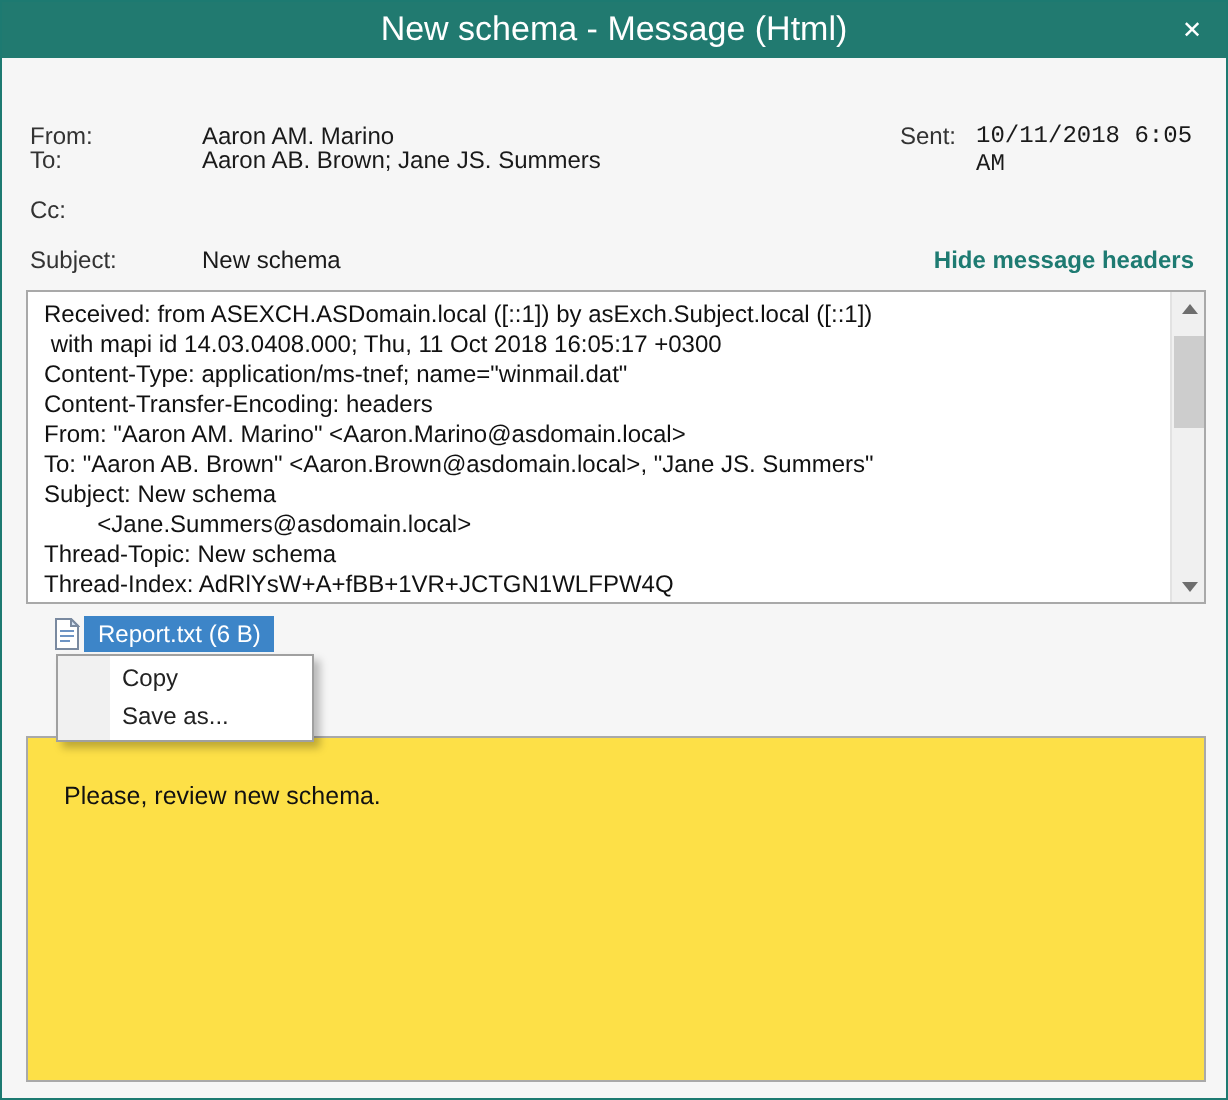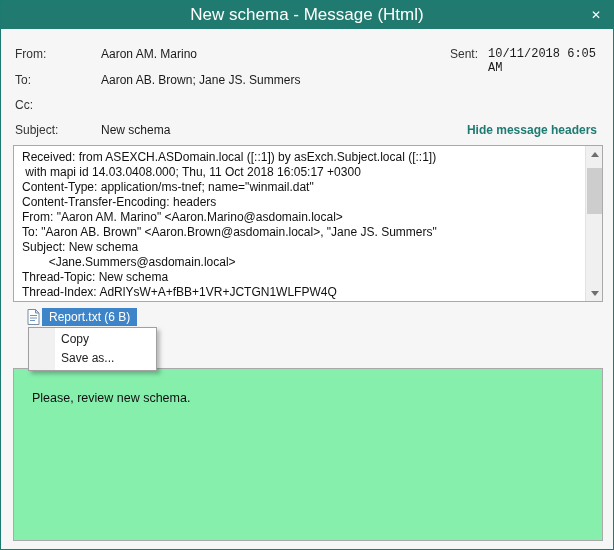--- a/index.html
+++ b/index.html
@@ -21,21 +21,21 @@
   .titlebar .title {
     position:absolute; left:0; right:0; top:0; line-height:28px;
     text-align:center; font-size:17px;
   }
   .titlebar .close {
     position:absolute; right:0; top:0; width:34px; height:28px;
     line-height:28px; text-align:center; font-size:12px; cursor:pointer;
   }
   
   .row { position:absolute; left:0; right:0; height:18px; }
-  .row-from    { top:46px; }
+  .row-from    { top:60px; }
   .row-to      { top:72px; }
   .row-cc      { top:97px; }
   .row-subject { top:122px; }
   .lbl  { position:absolute; left:14px; color:#333; }
   .val  { position:absolute; left:100px; color:#1a1a1a; }
   .sent-lbl { position:absolute; left:449px; color:#333; }
   .sent-val { position:absolute; left:487px; color:#1a1a1a;font-family:Liberation Mono, monospace; }
   .hide-link {
     position:absolute; right:16px; color:#1e7b72; cursor:pointer; font-weight:bold;
   }
@@ -81,21 +81,21 @@
     box-shadow:3px 3px 4px rgba(0,0,0,0.25);
     z-index:20; padding:2px 0;
   }
   .menu-item {
     height:19px; line-height:19px; padding-left:32px;
     font-size:12px; color:#222; cursor:pointer; white-space:nowrap;
   }
   
   .body-box {
     position:absolute; left:12px; top:367px; width:590px; height:173px;
-    background:#86efac; border:1px solid #a9a9a9;
+    background:#fde047; border:1px solid #a9a9a9;
   }
   .body-text { padding:22px 18px; font-size:12.5px; color:#111; }
 </style>
 </head>
 <body>
 
 <div class="window">
 
   <div class="titlebar">
     <span class="title">New schema - Message (Html)</span>

